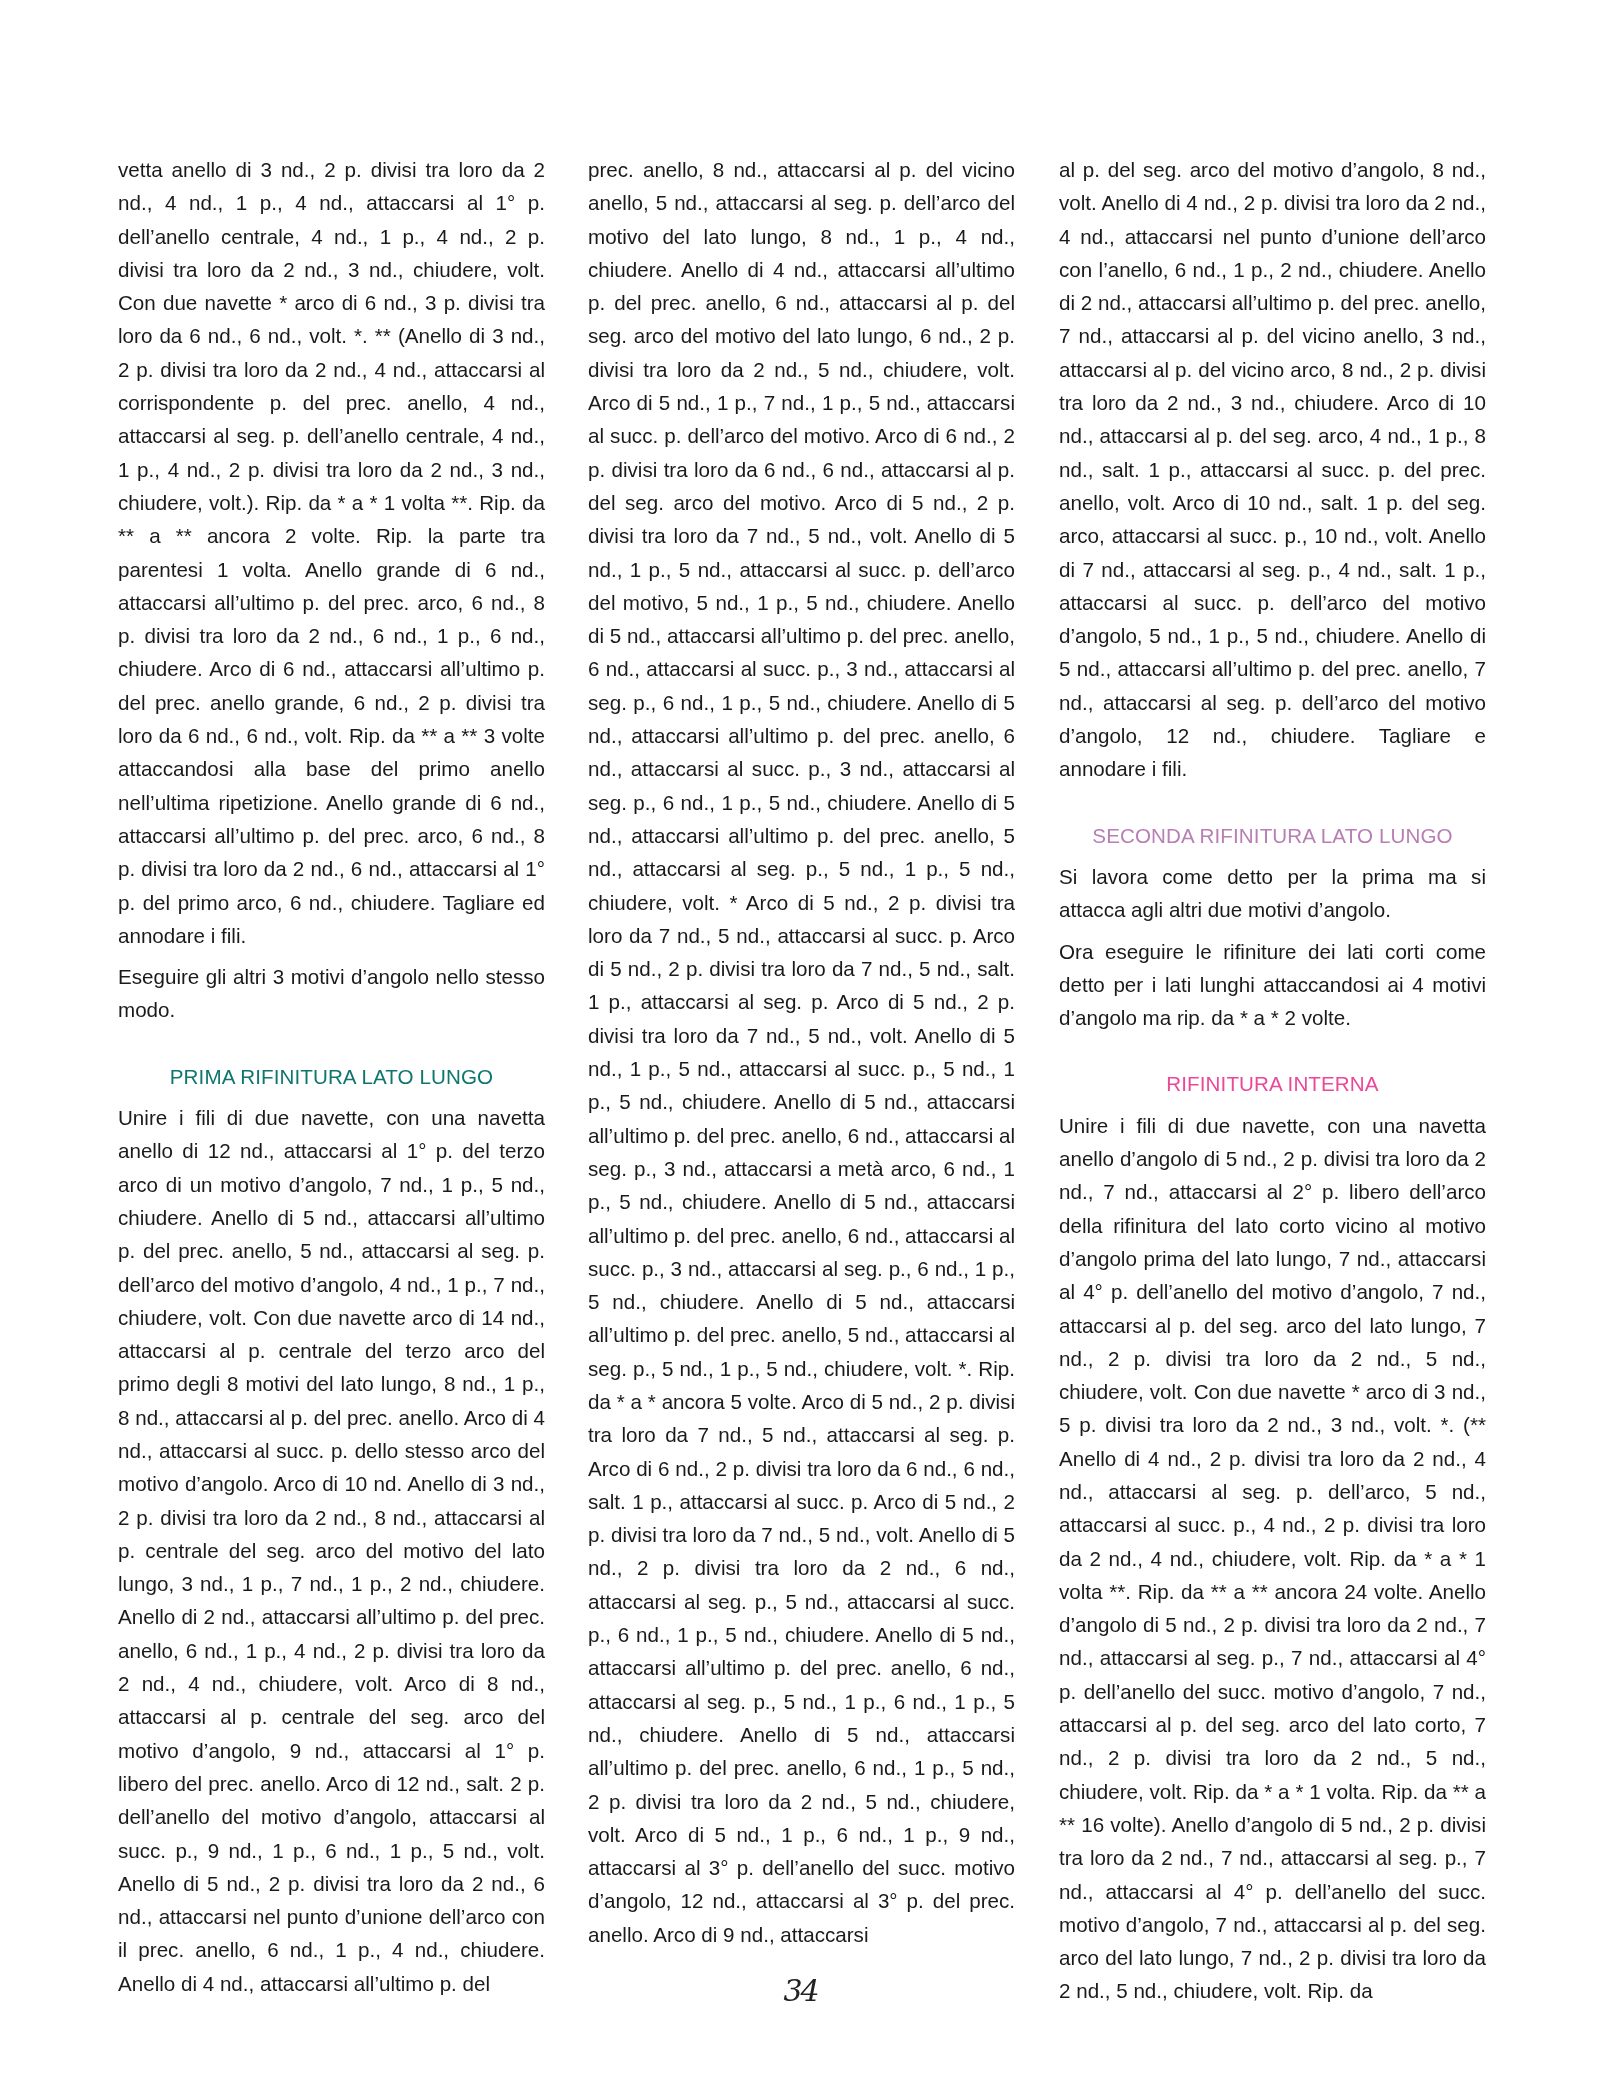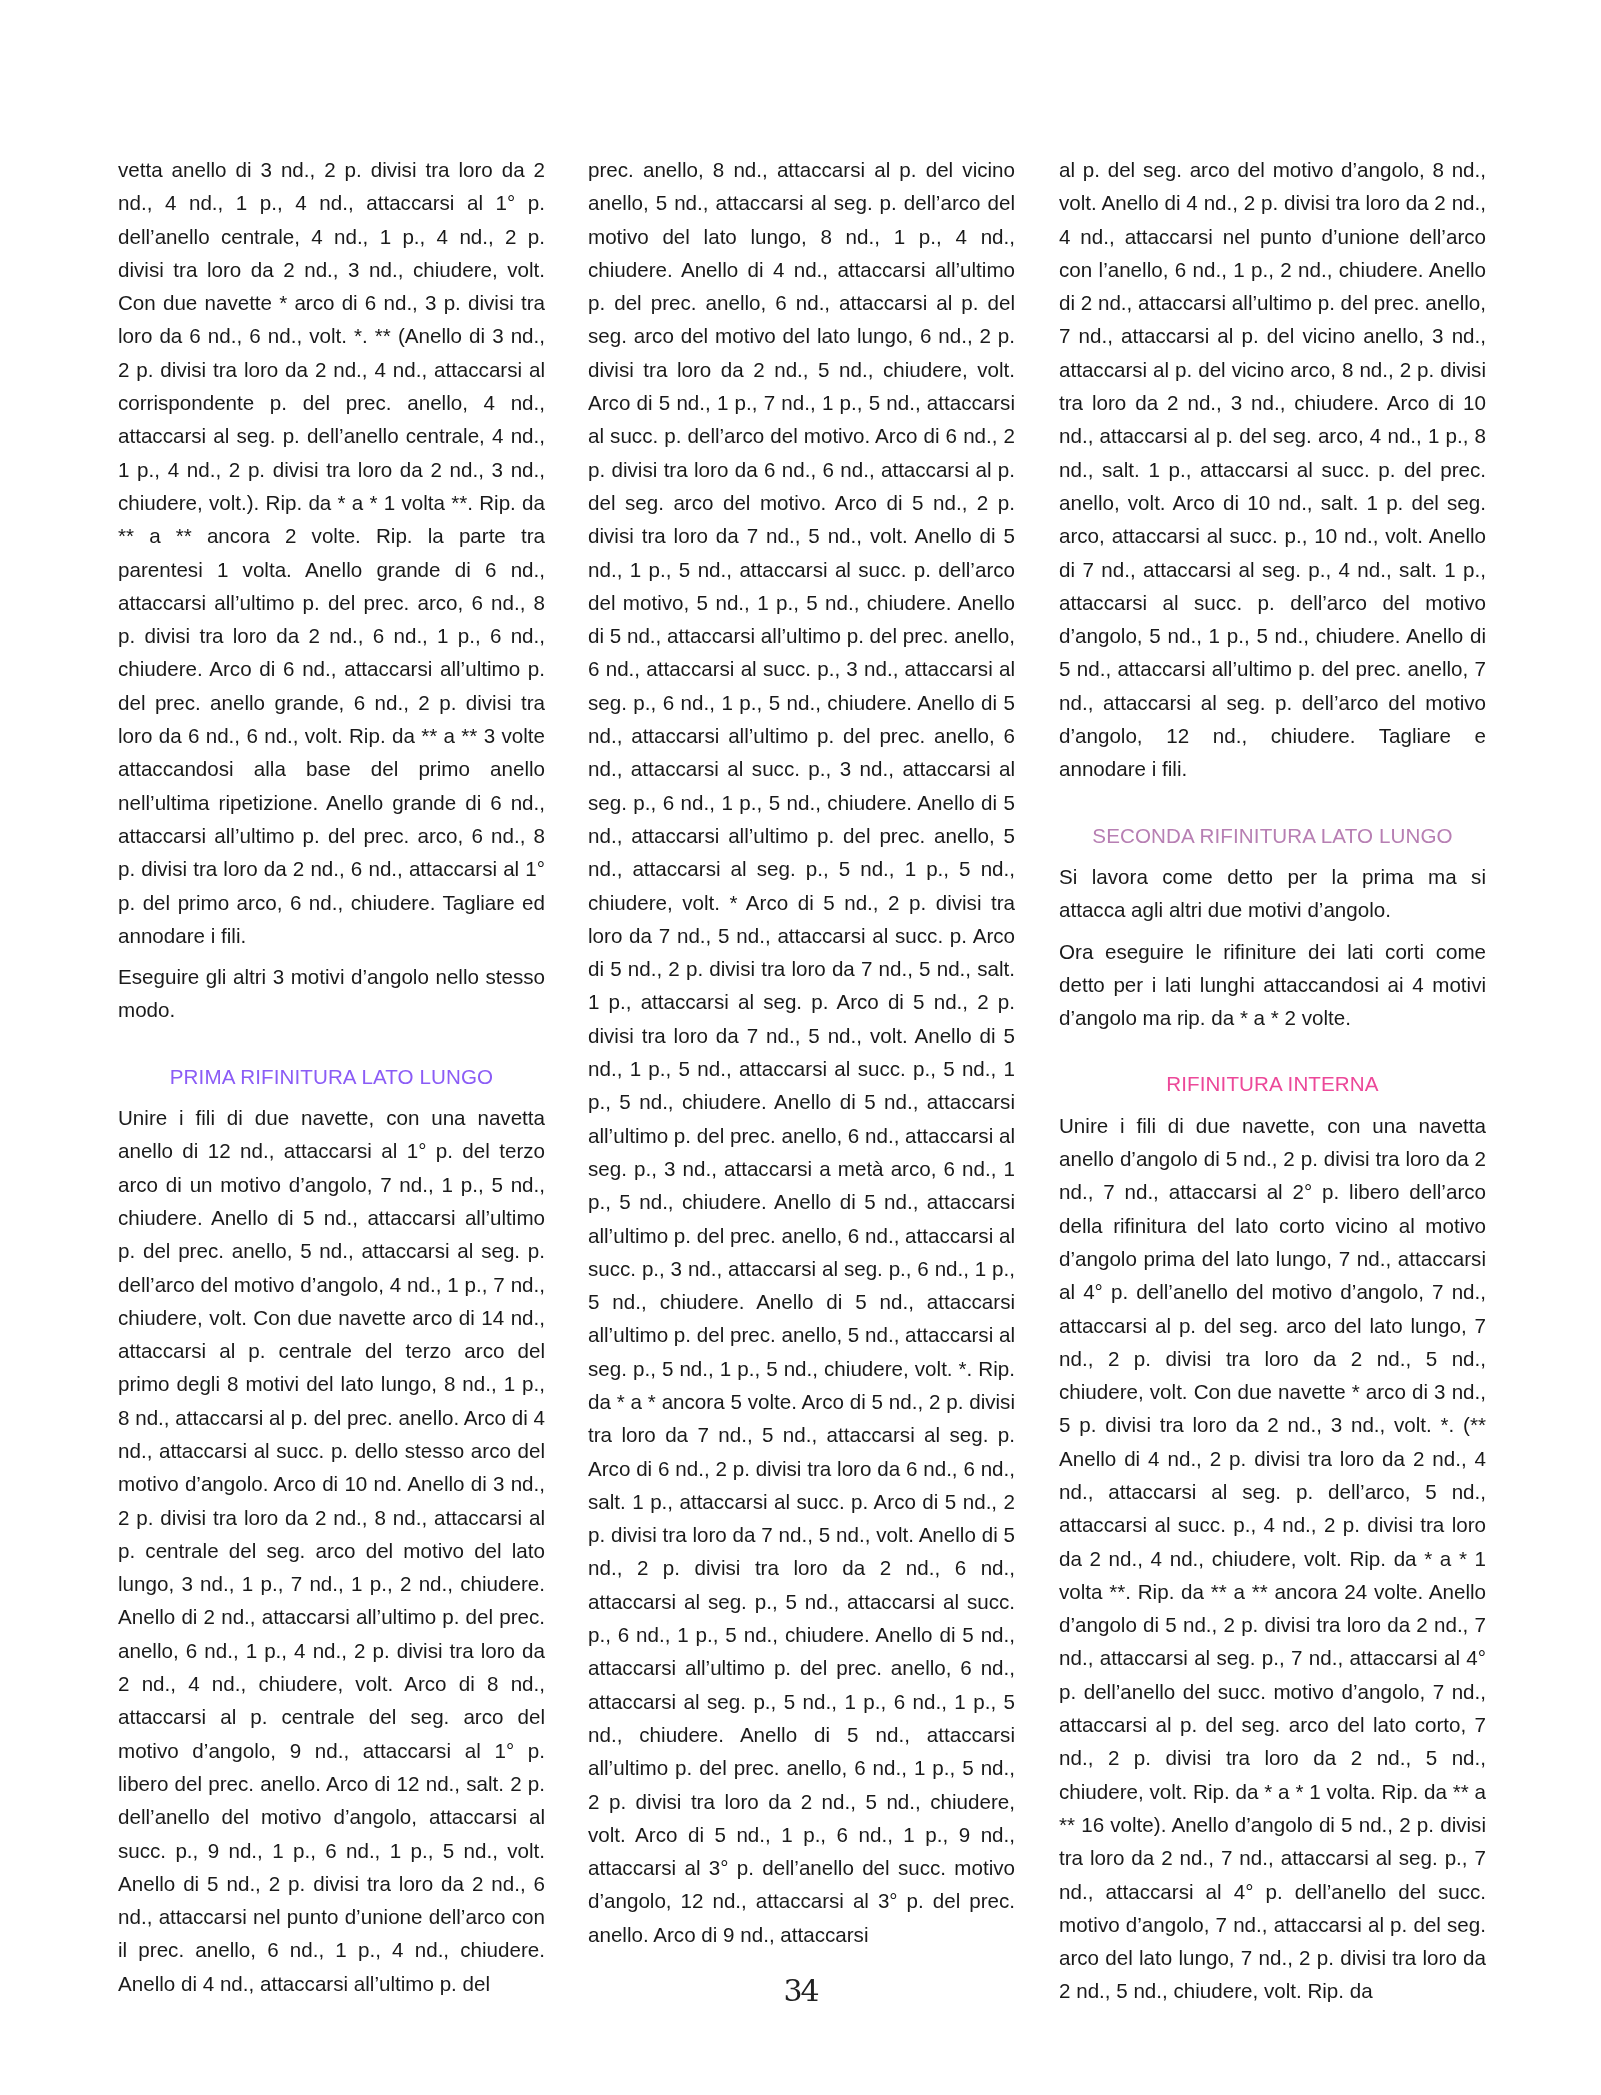--- a/index.html
+++ b/index.html
@@ -18,33 +18,33 @@
     .col2 { left: 580px; }
     .col3 { left: 1051px; }
     .col p { margin: 8px; }
     .col h2 {
       margin: 33px 0 0 0; font-weight: normal; font-size: 20.6px; line-height: 33.3px;
       color: #b77fb3; letter-spacing: 0.1px; text-align: center;
     }
     .col h2.first { margin-top: 33px; }
     .page-number {
       position: absolute; top: 1973px; left: 0; width: 1601px; text-align: center;
-      font-family: "DejaVu Serif", serif; font-size: 30px; color: #222;
+      font-family: "DejaVu Serif", serif; font-style: italic; font-size: 30px; color: #222;
       letter-spacing: -2px;
     }
   </style>
 </head>
 <body>
 
 <div class="page">
 
   <div class="col col1">
     <p>vetta anello di 3 nd., 2 p. divisi tra loro da 2 nd., 4 nd., 1 p., 4 nd., attaccarsi al 1° p. dell’anello centrale, 4 nd., 1 p., 4 nd., 2 p. divisi tra loro da 2 nd., 3 nd., chiudere, volt. Con due navette * arco di 6 nd., 3 p. divisi tra loro da 6 nd., 6 nd., volt. *. ** (Anello di 3 nd., 2 p. divisi tra loro da 2 nd., 4 nd., attaccarsi al corrispondente p. del prec. anello, 4 nd., attaccarsi al seg. p. dell’anello centrale, 4 nd., 1 p., 4 nd., 2 p. divisi tra loro da 2 nd., 3 nd., chiudere, volt.). Rip. da * a * 1 volta **. Rip. da ** a ** ancora 2 volte. Rip. la parte tra parentesi 1 volta. Anello grande di 6 nd., attaccarsi all’ultimo p. del prec. arco, 6 nd., 8 p. divisi tra loro da 2 nd., 6 nd., 1 p., 6 nd., chiudere. Arco di 6 nd., attaccarsi all’ultimo p. del prec. anello grande, 6 nd., 2 p. divisi tra loro da 6 nd., 6 nd., volt. Rip. da ** a ** 3 volte attaccandosi alla base del primo anello nell’ultima ripetizione. Anello grande di 6 nd., attaccarsi all’ultimo p. del prec. arco, 6 nd., 8 p. divisi tra loro da 2 nd., 6 nd., attaccarsi al 1° p. del primo arco, 6 nd., chiudere. Tagliare ed annodare i fili.</p>
     <p>Eseguire gli altri 3 motivi d’angolo nello stesso modo.</p>
-    <h2 class="first" style="color: #8b5cf6;">PRIMA RIFINITURA LATO LUNGO</h2>
+    <h2 class="first" style="color: #0f766e;">PRIMA RIFINITURA LATO LUNGO</h2>
     <p>Unire i fili di due navette, con una navetta anello di 12 nd., attaccarsi al 1° p. del terzo arco di un motivo d’angolo, 7 nd., 1 p., 5 nd., chiudere. Anello di 5 nd., attaccarsi all’ultimo p. del prec. anello, 5 nd., attaccarsi al seg. p. dell’arco del motivo d’angolo, 4 nd., 1 p., 7 nd., chiudere, volt. Con due navette arco di 14 nd., attaccarsi al p. centrale del terzo arco del primo degli 8 motivi del lato lungo, 8 nd., 1 p., 8 nd., attaccarsi al p. del prec. anello. Arco di 4 nd., attaccarsi al succ. p. dello stesso arco del motivo d’angolo. Arco di 10 nd. Anello di 3 nd., 2 p. divisi tra loro da 2 nd., 8 nd., attaccarsi al p. centrale del seg. arco del motivo del lato lungo, 3 nd., 1 p., 7 nd., 1 p., 2 nd., chiudere. Anello di 2 nd., attaccarsi all’ultimo p. del prec. anello, 6 nd., 1 p., 4 nd., 2 p. divisi tra loro da 2 nd., 4 nd., chiudere, volt. Arco di 8 nd., attaccarsi al p. centrale del seg. arco del motivo d’angolo, 9 nd., attaccarsi al 1° p. libero del prec. anello. Arco di 12 nd., salt. 2 p. dell’anello del motivo d’angolo, attaccarsi al succ. p., 9 nd., 1 p., 6 nd., 1 p., 5 nd., volt. Anello di 5 nd., 2 p. divisi tra loro da 2 nd., 6 nd., attaccarsi nel punto d’unione dell’arco con il prec. anello, 6 nd., 1 p., 4 nd., chiudere. Anello di 4 nd., attaccarsi all’ultimo p. del</p>
   </div>
 
   <div class="col col2">
     <p>prec. anello, 8 nd., attaccarsi al p. del vicino anello, 5 nd., attaccarsi al seg. p. dell’arco del motivo del lato lungo, 8 nd., 1 p., 4 nd., chiudere. Anello di 4 nd., attaccarsi all’ultimo p. del prec. anello, 6 nd., attaccarsi al p. del seg. arco del motivo del lato lungo, 6 nd., 2 p. divisi tra loro da 2 nd., 5 nd., chiudere, volt. Arco di 5 nd., 1 p., 7 nd., 1 p., 5 nd., attaccarsi al succ. p. dell’arco del motivo. Arco di 6 nd., 2 p. divisi tra loro da 6 nd., 6 nd., attaccarsi al p. del seg. arco del motivo. Arco di 5 nd., 2 p. divisi tra loro da 7 nd., 5 nd., volt. Anello di 5 nd., 1 p., 5 nd., attaccarsi al succ. p. dell’arco del motivo, 5 nd., 1 p., 5 nd., chiudere. Anello di 5 nd., attaccarsi all’ultimo p. del prec. anello, 6 nd., attaccarsi al succ. p., 3 nd., attaccarsi al seg. p., 6 nd., 1 p., 5 nd., chiudere. Anello di 5 nd., attaccarsi all’ultimo p. del prec. anello, 6 nd., attaccarsi al succ. p., 3 nd., attaccarsi al seg. p., 6 nd., 1 p., 5 nd., chiudere. Anello di 5 nd., attaccarsi all’ultimo p. del prec. anello, 5 nd., attaccarsi al seg. p., 5 nd., 1 p., 5 nd., chiudere, volt. * Arco di 5 nd., 2 p. divisi tra loro da 7 nd., 5 nd., attaccarsi al succ. p. Arco di 5 nd., 2 p. divisi tra loro da 7 nd., 5 nd., salt. 1 p., attaccarsi al seg. p. Arco di 5 nd., 2 p. divisi tra loro da 7 nd., 5 nd., volt. Anello di 5 nd., 1 p., 5 nd., attaccarsi al succ. p., 5 nd., 1 p., 5 nd., chiudere. Anello di 5 nd., attaccarsi all’ultimo p. del prec. anello, 6 nd., attaccarsi al seg. p., 3 nd., attaccarsi a metà arco, 6 nd., 1 p., 5 nd., chiudere. Anello di 5 nd., attaccarsi all’ultimo p. del prec. anello, 6 nd., attaccarsi al succ. p., 3 nd., attaccarsi al seg. p., 6 nd., 1 p., 5 nd., chiudere. Anello di 5 nd., attaccarsi all’ultimo p. del prec. anello, 5 nd., attaccarsi al seg. p., 5 nd., 1 p., 5 nd., chiudere, volt. *. Rip. da * a * ancora 5 volte. Arco di 5 nd., 2 p. divisi tra loro da 7 nd., 5 nd., attaccarsi al seg. p. Arco di 6 nd., 2 p. divisi tra loro da 6 nd., 6 nd., salt. 1 p., attaccarsi al succ. p. Arco di 5 nd., 2 p. divisi tra loro da 7 nd., 5 nd., volt. Anello di 5 nd., 2 p. divisi tra loro da 2 nd., 6 nd., attaccarsi al seg. p., 5 nd., attaccarsi al succ. p., 6 nd., 1 p., 5 nd., chiudere. Anello di 5 nd., attaccarsi all’ultimo p. del prec. anello, 6 nd., attaccarsi al seg. p., 5 nd., 1 p., 6 nd., 1 p., 5 nd., chiudere. Anello di 5 nd., attaccarsi all’ultimo p. del prec. anello, 6 nd., 1 p., 5 nd., 2 p. divisi tra loro da 2 nd., 5 nd., chiudere, volt. Arco di 5 nd., 1 p., 6 nd., 1 p., 9 nd., attaccarsi al 3° p. dell’anello del succ. motivo d’angolo, 12 nd., attaccarsi al 3° p. del prec. anello. Arco di 9 nd., attaccarsi</p>
   </div>
 
   <div class="col col3">
     <p>al p. del seg. arco del motivo d’angolo, 8 nd., volt. Anello di 4 nd., 2 p. divisi tra loro da 2 nd., 4 nd., attaccarsi nel punto d’unione dell’arco con l’anello, 6 nd., 1 p., 2 nd., chiudere. Anello di 2 nd., attaccarsi all’ultimo p. del prec. anello, 7 nd., attaccarsi al p. del vicino anello, 3 nd., attaccarsi al p. del vicino arco, 8 nd., 2 p. divisi tra loro da 2 nd., 3 nd., chiudere. Arco di 10 nd., attaccarsi al p. del seg. arco, 4 nd., 1 p., 8 nd., salt. 1 p., attaccarsi al succ. p. del prec. anello, volt. Arco di 10 nd., salt. 1 p. del seg. arco, attaccarsi al succ. p., 10 nd., volt. Anello di 7 nd., attaccarsi al seg. p., 4 nd., salt. 1 p., attaccarsi al succ. p. dell’arco del motivo d’angolo, 5 nd., 1 p., 5 nd., chiudere. Anello di 5 nd., attaccarsi all’ultimo p. del prec. anello, 7 nd., attaccarsi al seg. p. dell’arco del motivo d’angolo, 12 nd., chiudere. Tagliare e annodare i fili.</p>
     <h2 style="color: rgb(183, 127, 179);">SECONDA RIFINITURA LATO LUNGO</h2>

